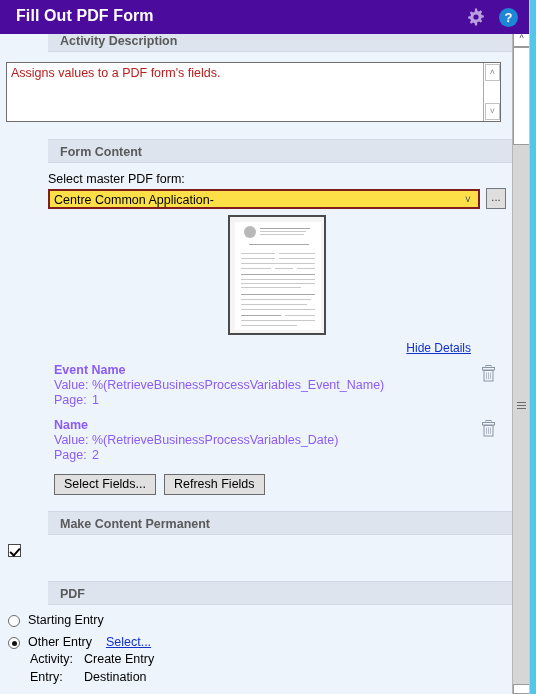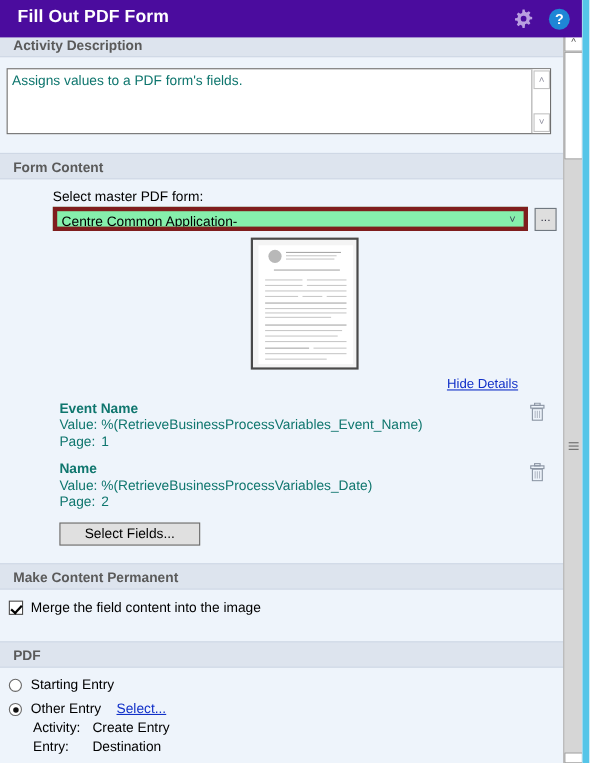--- a/index.html
+++ b/index.html
@@ -72,39 +72,40 @@
   .section-head {
     background: #dde4ee;
     border-top: 1px solid #cfd8e5;
     border-bottom: 1px solid #cfd8e5;
     color: #5a5a5a;
     font-size: 12.5px;
     font-weight: bold;
     padding: 4px 0 4px 12px;
     height: 24px;
     line-height: 16px;
+    margin-left: 48px;
   }
   .section-body {
     padding: 0 8px;
     margin-left: 40px;
   }
   
   .desc-wrap {
     position: relative;
     margin: 10px 8px 0 6px;
     width: 495px;
     height: 60px;
     background: #ffffff;
     border: 1px solid #6e6e6e;
   }
   .desc-text {
     position: absolute;
     left: 4px; top: 3px;
     font-size: 12.5px;
-    color: #0f766e;
+    color: #b91c1c;
     white-space: pre-wrap;
   }
   .ta-scroll {
     position: absolute;
     right: 0; top: 0;
     width: 17px; height: 58px;
     background: #ffffff;
     border-left: 1px solid #a9a9a9;
   }
   .ta-arrow {
@@ -128,22 +129,22 @@
   }
   .select-row {
     position: relative;
     margin: 2px 0 0 0;
     display: flex;
     align-items: center;
   }
   .combo {
     position: relative;
     width: 473px; height: 20px;
-    background: #86efac;
-    border: 4px solid #7f1d1d;
+    background: #fde047;
+    border: 2px solid #7f1d1d;
     font-size: 12.5px;
     color: #000000;
     padding: 2px 22px 12px 4px;
     cursor: pointer;
     overflow: hidden;
     white-space: nowrap;
   }
   .combo .arrow {
     position: absolute;
     right: 4px; top: 3px;
@@ -203,21 +204,21 @@
     color: #1130c8;
     font-size: 12px;
     text-decoration: underline;
     cursor: pointer;
   }
   .field-block {
     position: relative;
     margin-top: 6px;
     padding-left: 6px;
     font-size: 12.5px;
-    color: #0f766e;
+    color: #8b5cf6;
   }
   .field-name {
     font-weight: bold;
     font-size: 12.5px;
     margin-bottom: 1px;
   }
   .field-line { line-height: 15px; }
   .field-line .k { display: inline-block; width: 38px; }
   .trash {
     position: absolute;
@@ -229,21 +230,21 @@
   .btn-row {
     margin: 11px 0 0 6px;
     display: flex;
   }
   .btn {
     background: #e0e0e0;
     border: 1px solid #6b6b6b;
     font-size: 12.5px;
     color: #000000;
     height: 21px;
-    padding: 0 22px;
+    padding: 0 9px;
     line-height: 19px;
     margin-right: 8px;
     cursor: pointer;
   }
   
   .check-row {
     margin: 9px 0 0 8px;
     display: flex;
     align-items: center;
     font-size: 12.5px;
@@ -453,30 +454,30 @@
             <rect x="3" y="5.5" width="9" height="10.5" fill="none" stroke="#8a94a3"></rect>
             <line x1="5.5" y1="7.5" x2="5.5" y2="14" stroke="#b3bac6"></line>
             <line x1="7.5" y1="7.5" x2="7.5" y2="14" stroke="#b3bac6"></line>
             <line x1="9.5" y1="7.5" x2="9.5" y2="14" stroke="#b3bac6"></line>
           </svg>
         </span>
       </div>
 
       <div class="btn-row">
         <div class="btn">Select Fields...</div>
+        <div class="btn">Refresh Fields</div>
       </div>
       <div style="height:16px"></div>
     </div>
 
     <div class="section-head">
       <span>Make Content Permanent</span>
     </div>
     <div class="check-row">
       <span class="checkbox checked"></span>
-      <span>Merge the field content into the image</span>
     </div>
     <div style="height:24px"></div>
 
     <div class="section-head">
       <span>PDF</span>
     </div>
     <div class="radio-row">
       <span class="radio"></span>
       <span>Starting Entry</span>
     </div>

